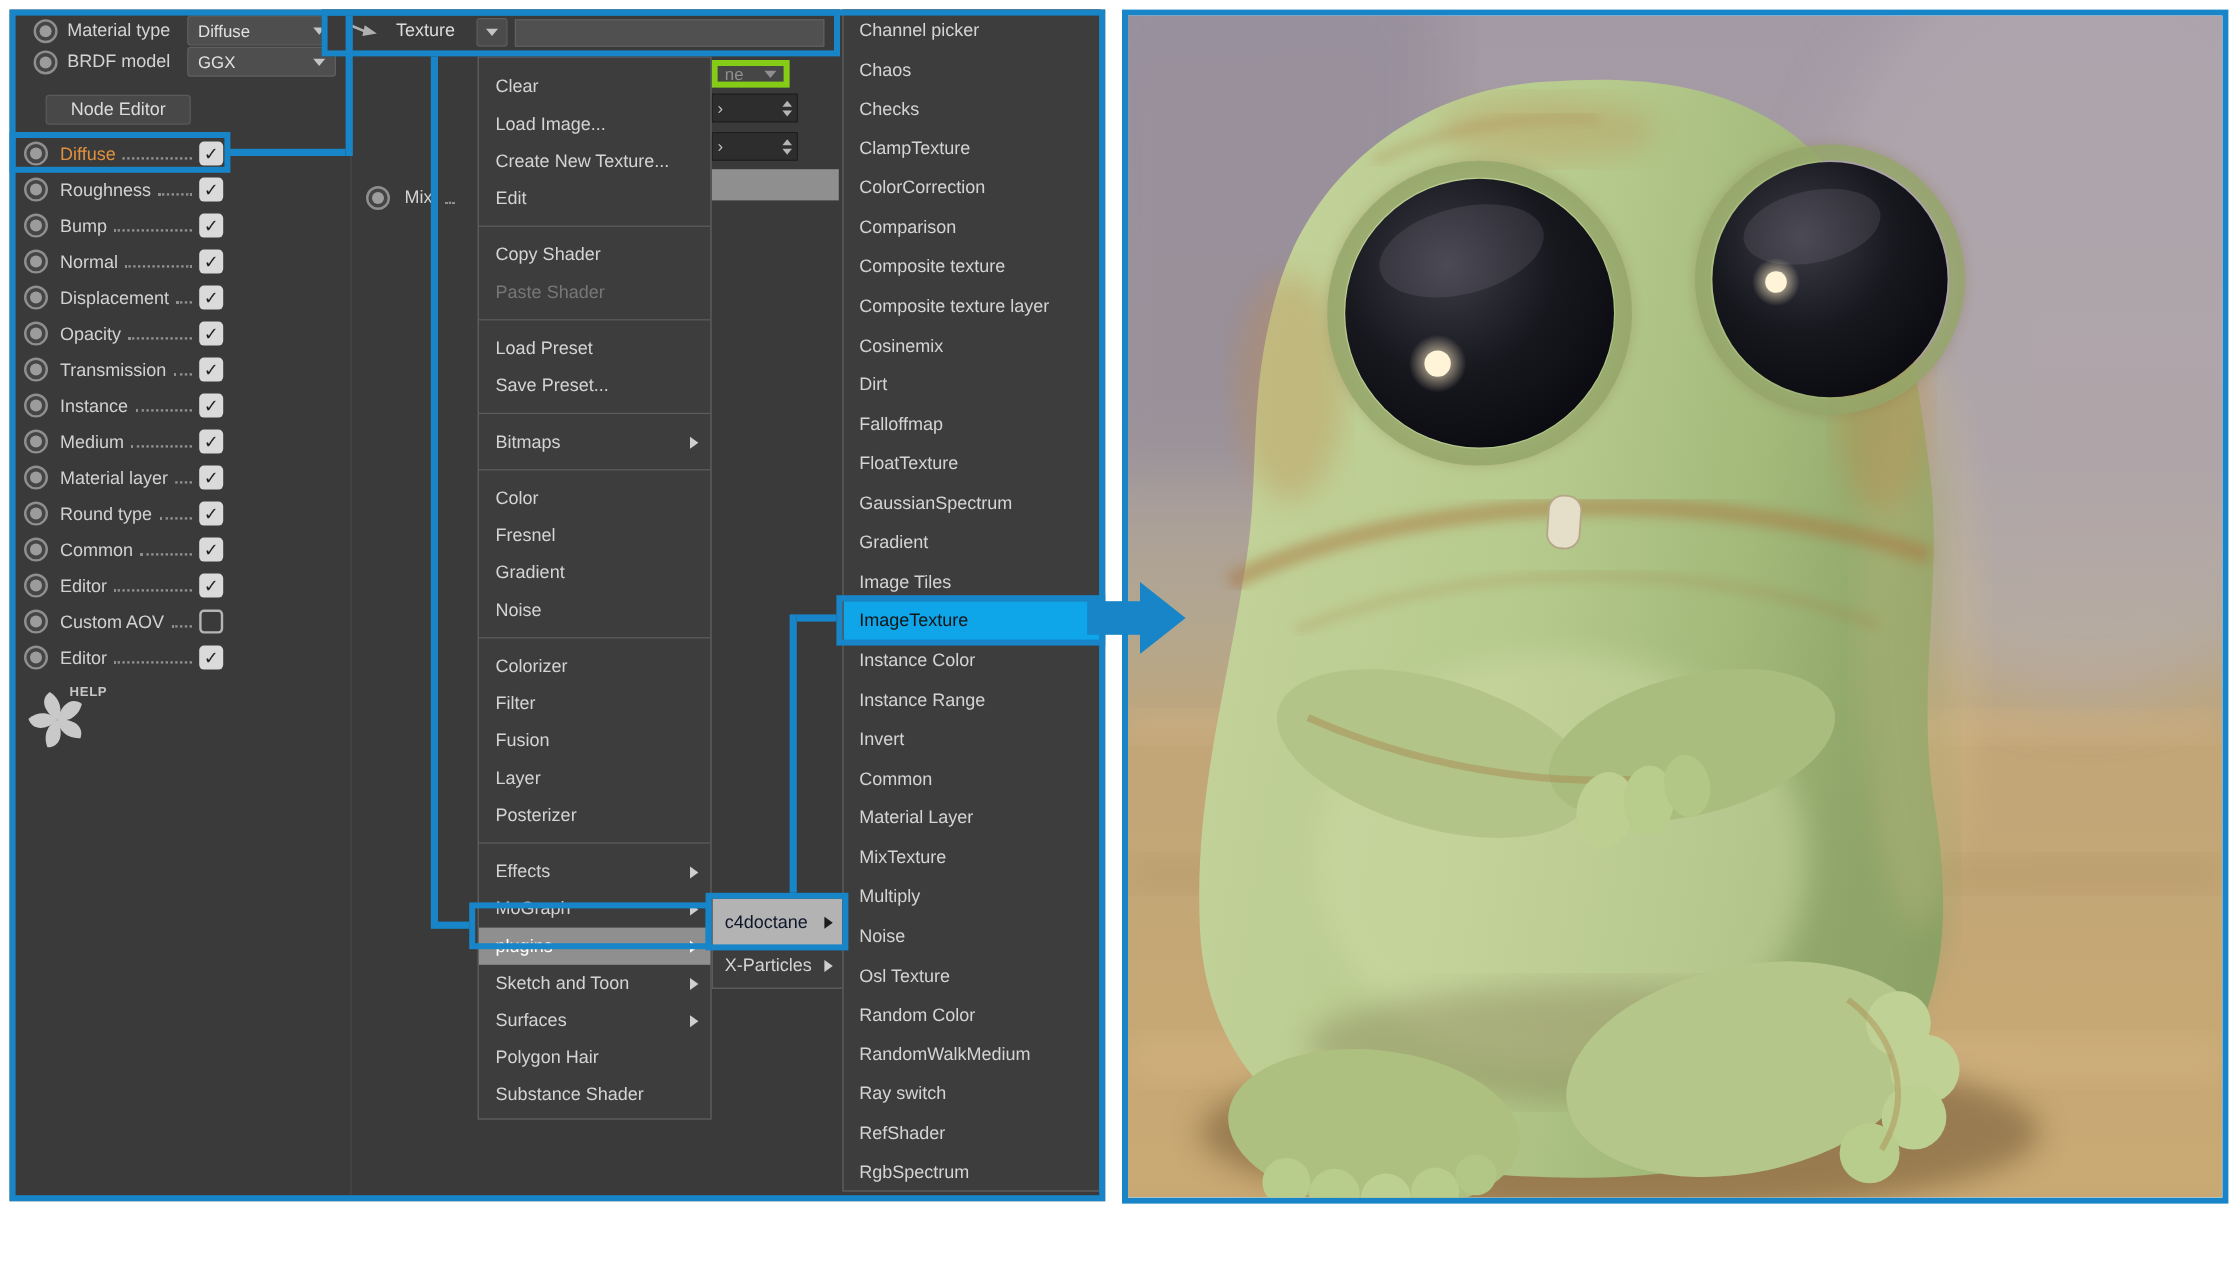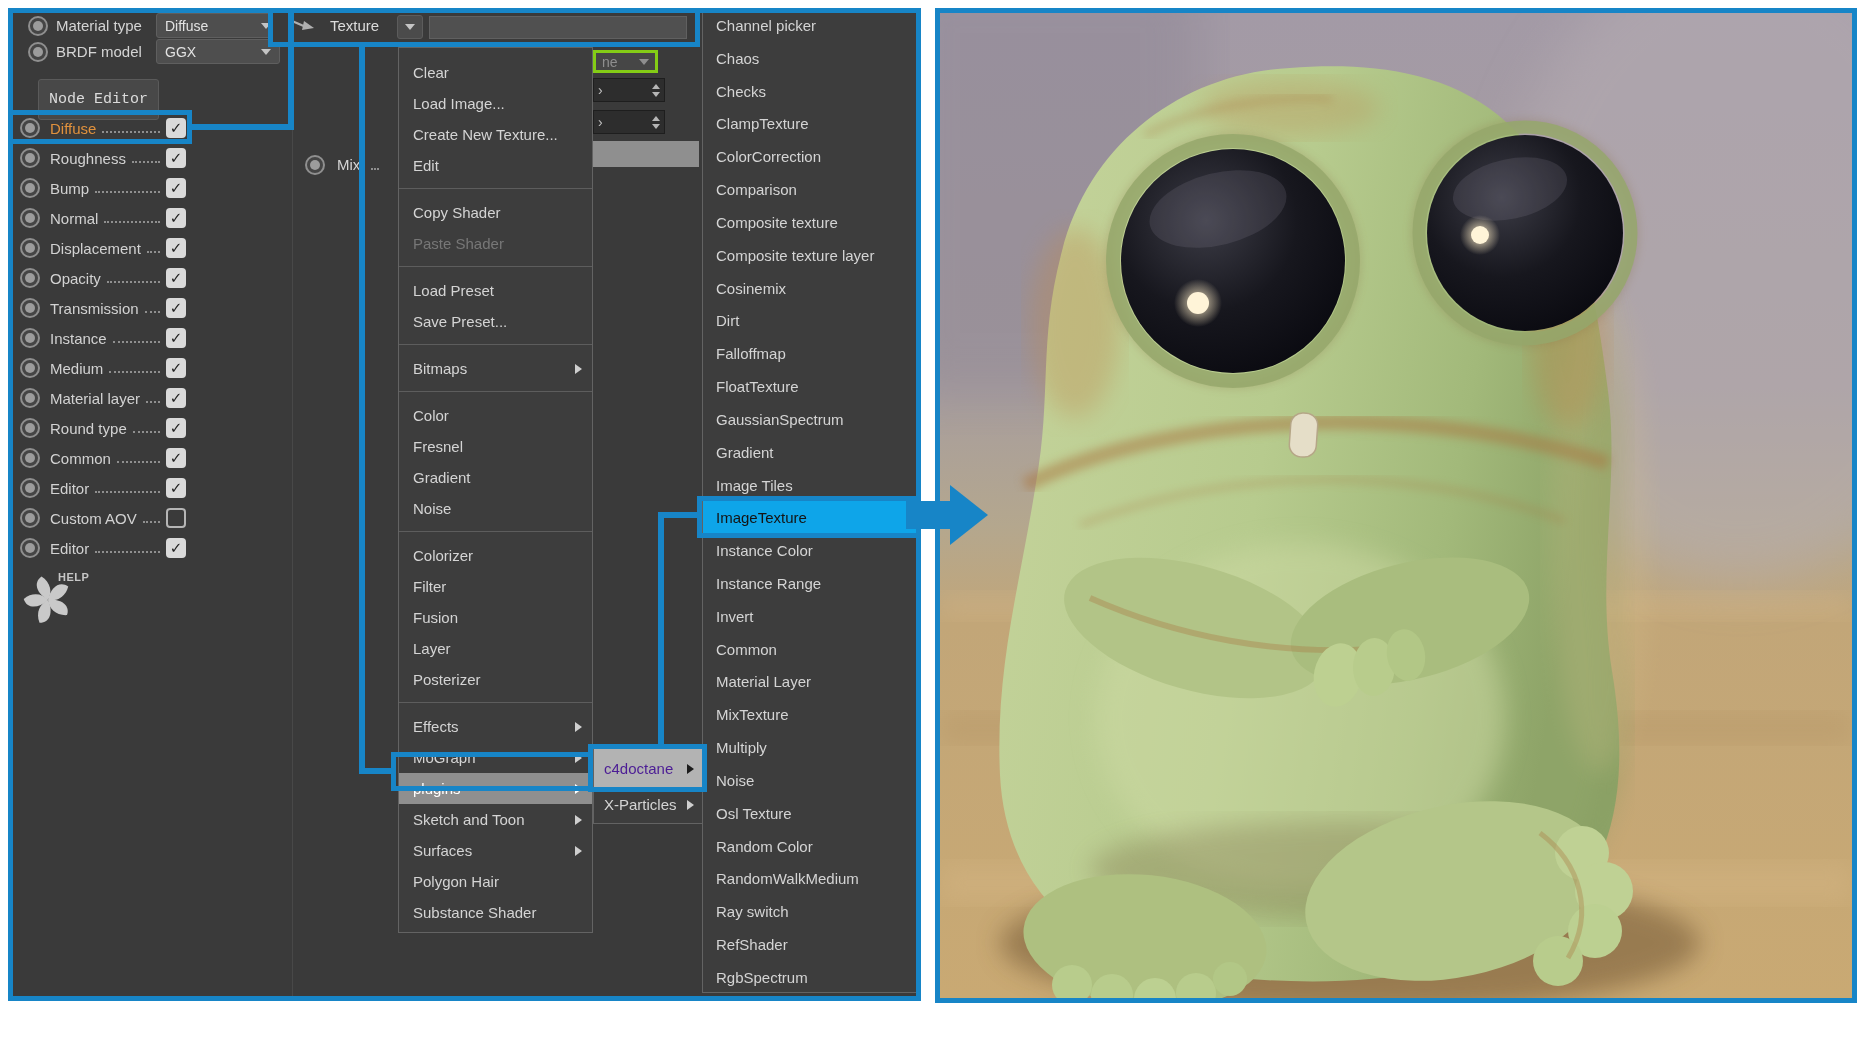--- a/index.html
+++ b/index.html
@@ -42,21 +42,21 @@
 
   
   .texture-box{left:268px;top:8px;width:432px;height:39px;border:5px solid #1785c7;background:#3a3a3a;
                box-sizing:border-box;z-index:30;}
   .texture-label{font-size:15px;color:#dcdcdc;}
   .chev-btn{background:#4b4b4b;border:1px solid #5c5c5c;border-radius:3px;display:flex;align-items:center;
             justify-content:center;box-sizing:border-box;}
   .tex-field{background:#505050;border:1px solid #606060;box-sizing:border-box;}
 
   
-  .mini-dd{background:#464646;border:3px solid #84cc16;display:flex;align-items:center;padding:0 6px;
+  .mini-dd{background:#464646;border:5px solid #84cc16;display:flex;align-items:center;padding:0 6px;
            color:#8f8f8f;font-size:14px;box-sizing:border-box;}
   .mini-dd .tri-down{border-top-color:#8f8f8f;}
   .spin-row{background:#2d2d2d;border:1px solid #1e1e1e;display:flex;align-items:center;
             color:#c0c0c0;font-size:14px;padding:0 4px;box-sizing:border-box;}
   .spin{margin-left:auto;display:flex;flex-direction:column;gap:3px;}
   .spin i{display:block;width:0;height:0;border-left:4px solid transparent;border-right:4px solid transparent;}
   .spin .up{border-bottom:5px solid #b5b5b5;}
   .spin .dn{border-top:5px solid #b5b5b5;}
   .gray-bar{background:#8f8f8f;}
 
@@ -69,21 +69,21 @@
   .menu-item.disabled .mi-label{color:#777777;}
   .mi-arrow{display:none;width:0;height:0;border-left:7px solid currentColor;
             border-top:5px solid transparent;border-bottom:5px solid transparent;margin-left:auto;color:#cfcfcf;}
   .menu-item.has-submenu .mi-arrow{display:block;}
   #texture-menu .menu-item.highlighted{background:#8f8f8f;color:#ffffff;}
   #texture-menu .menu-item.highlighted .mi-arrow{color:#ffffff;}
 
   #plugins-submenu{left:593px;top:748px;width:110px;height:76px;padding-top:0;}
   #plugins-submenu .menu-item{height:39px;padding:0 8px 0 10px;}
   #plugins-submenu .menu-item:last-child{height:33px;}
-  #plugins-submenu .menu-item.highlighted{background:#b3b3b3;color:#4c1d95;}
+  #plugins-submenu .menu-item.highlighted{background:#b3b3b3;color:#0f172a;}
   #plugins-submenu .menu-item.highlighted .mi-arrow{color:#1c1c1c;}
 
   #octane-menu{left:702px;top:8px;width:215px;height:985px;overflow:hidden;}
   .oct-item{height:32.83px;display:flex;align-items:center;padding-left:13px;font-size:15px;color:#d4d4d4;}
   .oct-item.highlighted{background:#0ea5e9;color:#141414;}
 
   
   .blue{background:#1785c7;}
   .outline{border:5px solid #1785c7;box-sizing:border-box;background:transparent;z-index:45;pointer-events:none;}
   .connector{z-index:35;}
@@ -113,21 +113,21 @@
     <span class="tri-down"></span>
   </div>
 
   <div class="abs" style="left:28px;top:42px;"><span class="radio"></span></div>
   <div class="abs param-label" style="left:56px;top:43px;">BRDF model</div>
   <div class="abs dd" style="left:156px;top:39px;width:124px;height:25px;">
     <span>GGX</span>
     <span class="tri-down"></span>
   </div>
 
-  <div class="abs btn" style="left:38px;top:79px;width:121px;height:41px;font-family:Liberation Mono, monospace;">Node Editor</div>
+  <div class="abs btn" style="left:38px;top:79px;width:121px;height:25px;">Node Editor</div>
 
   <div class="abs" id="channels">
 
   <div class="channel-row highlighted">
       <span class="radio"></span>
       <span class="ch-label">Diffuse</span>
       <span class="leader"></span>
       <span class="checkbox"></span>
     </div>
       <div class="channel-row">

